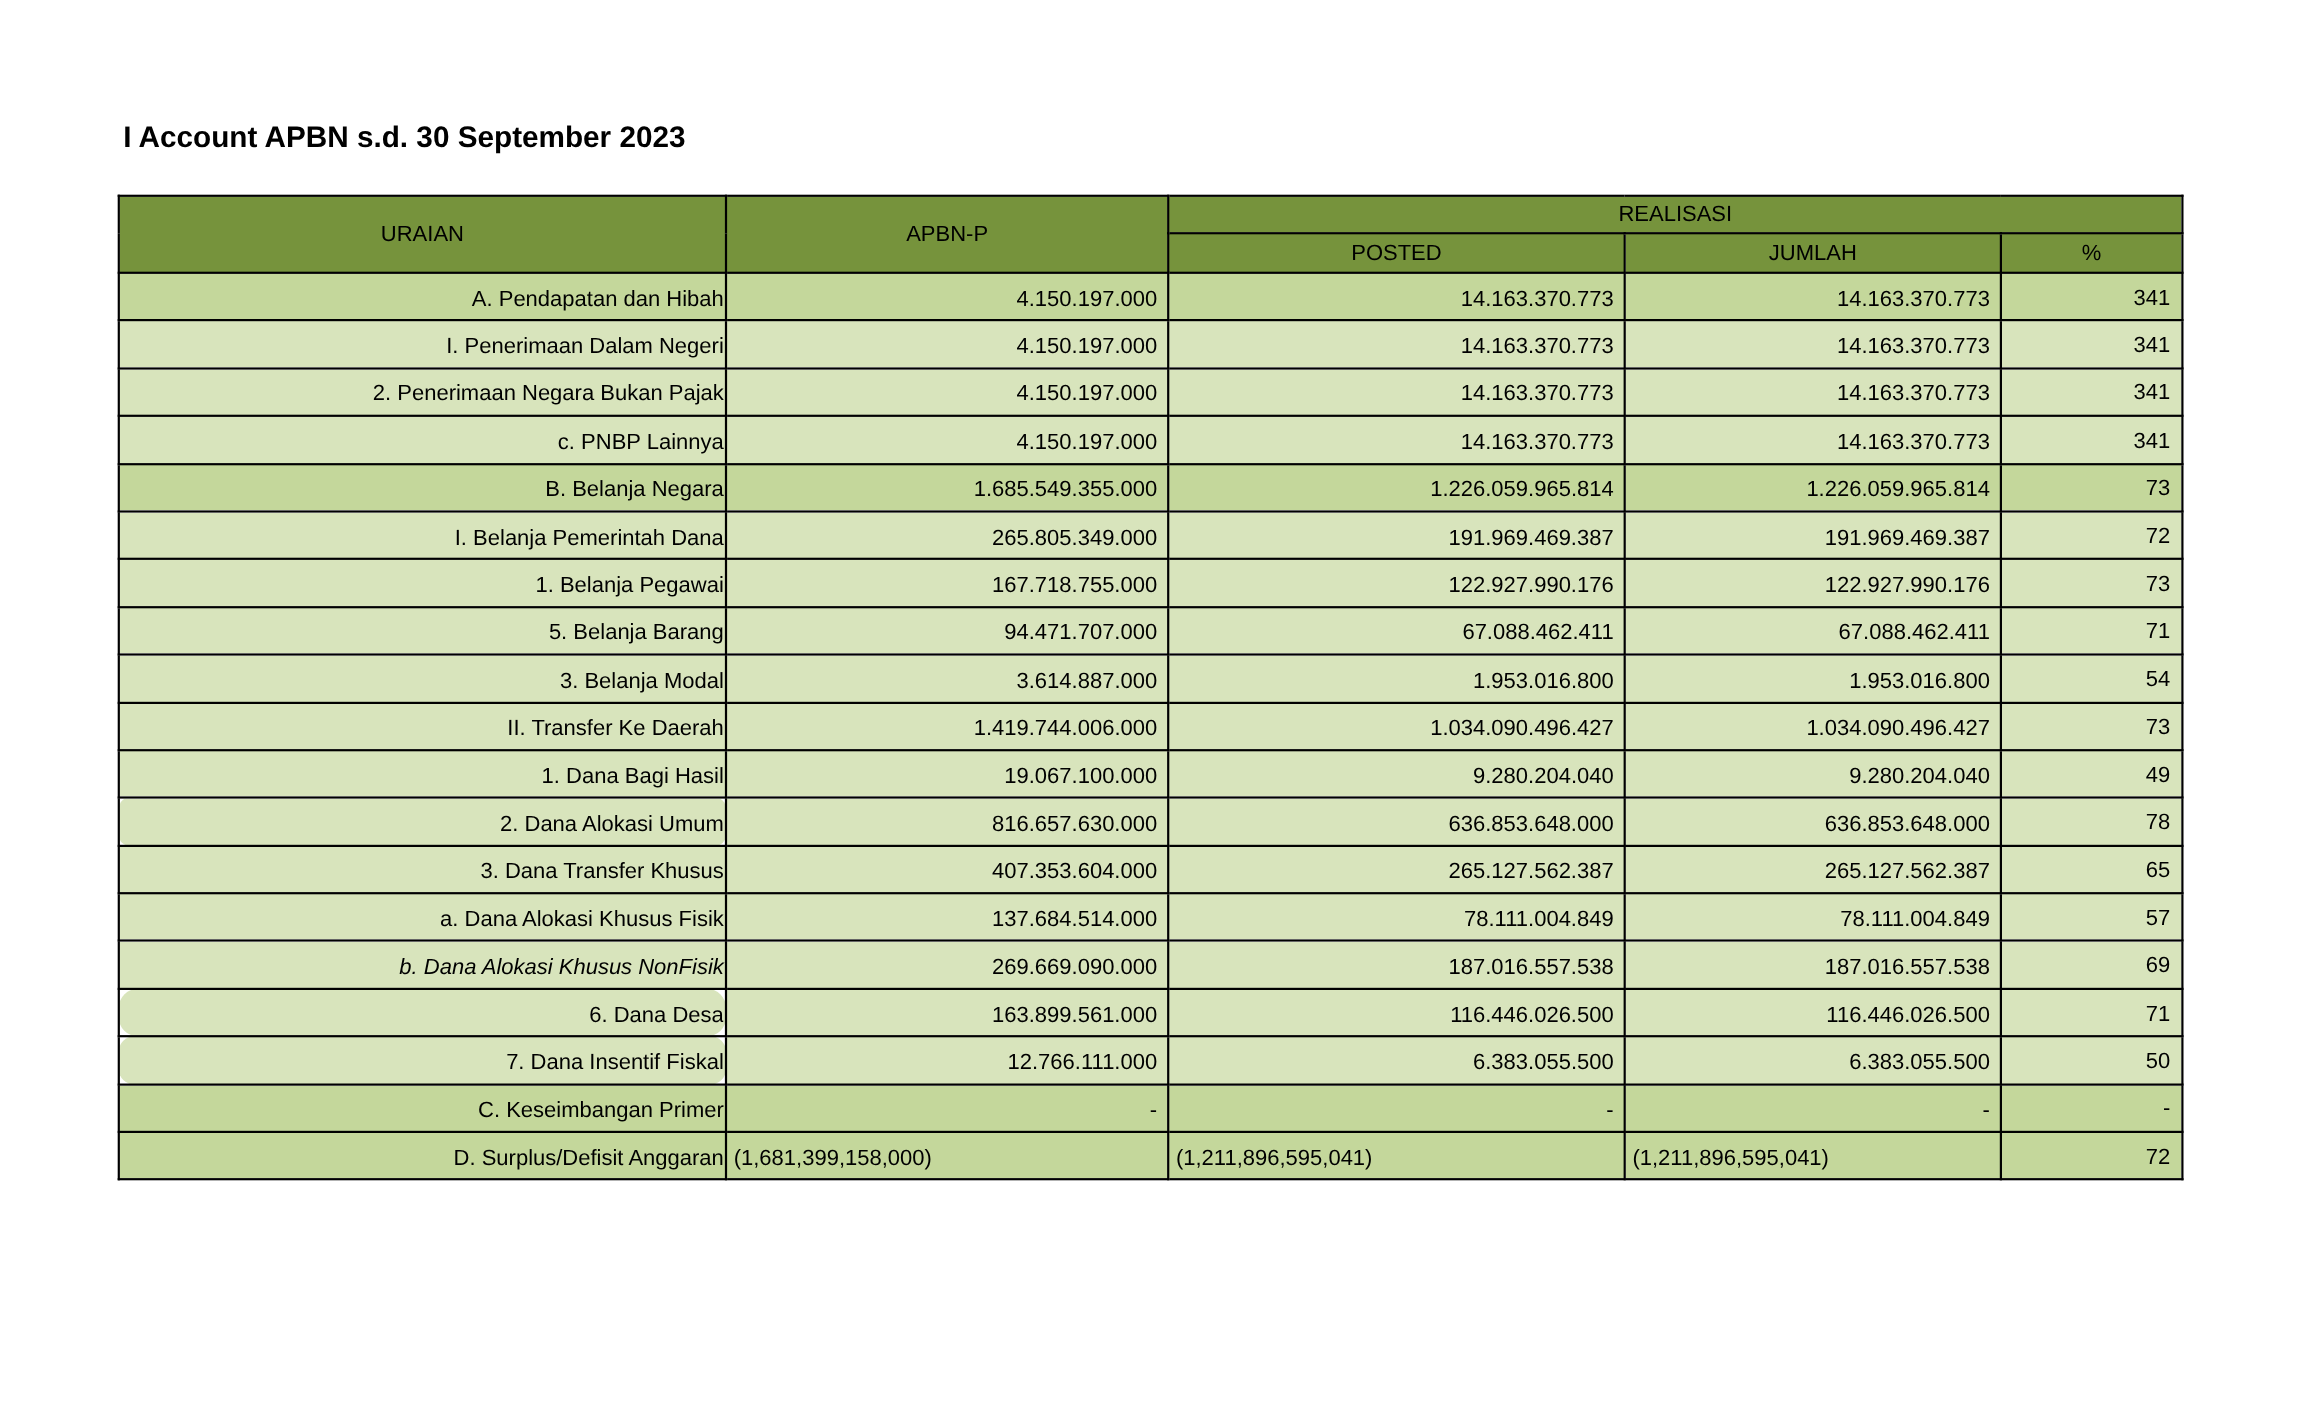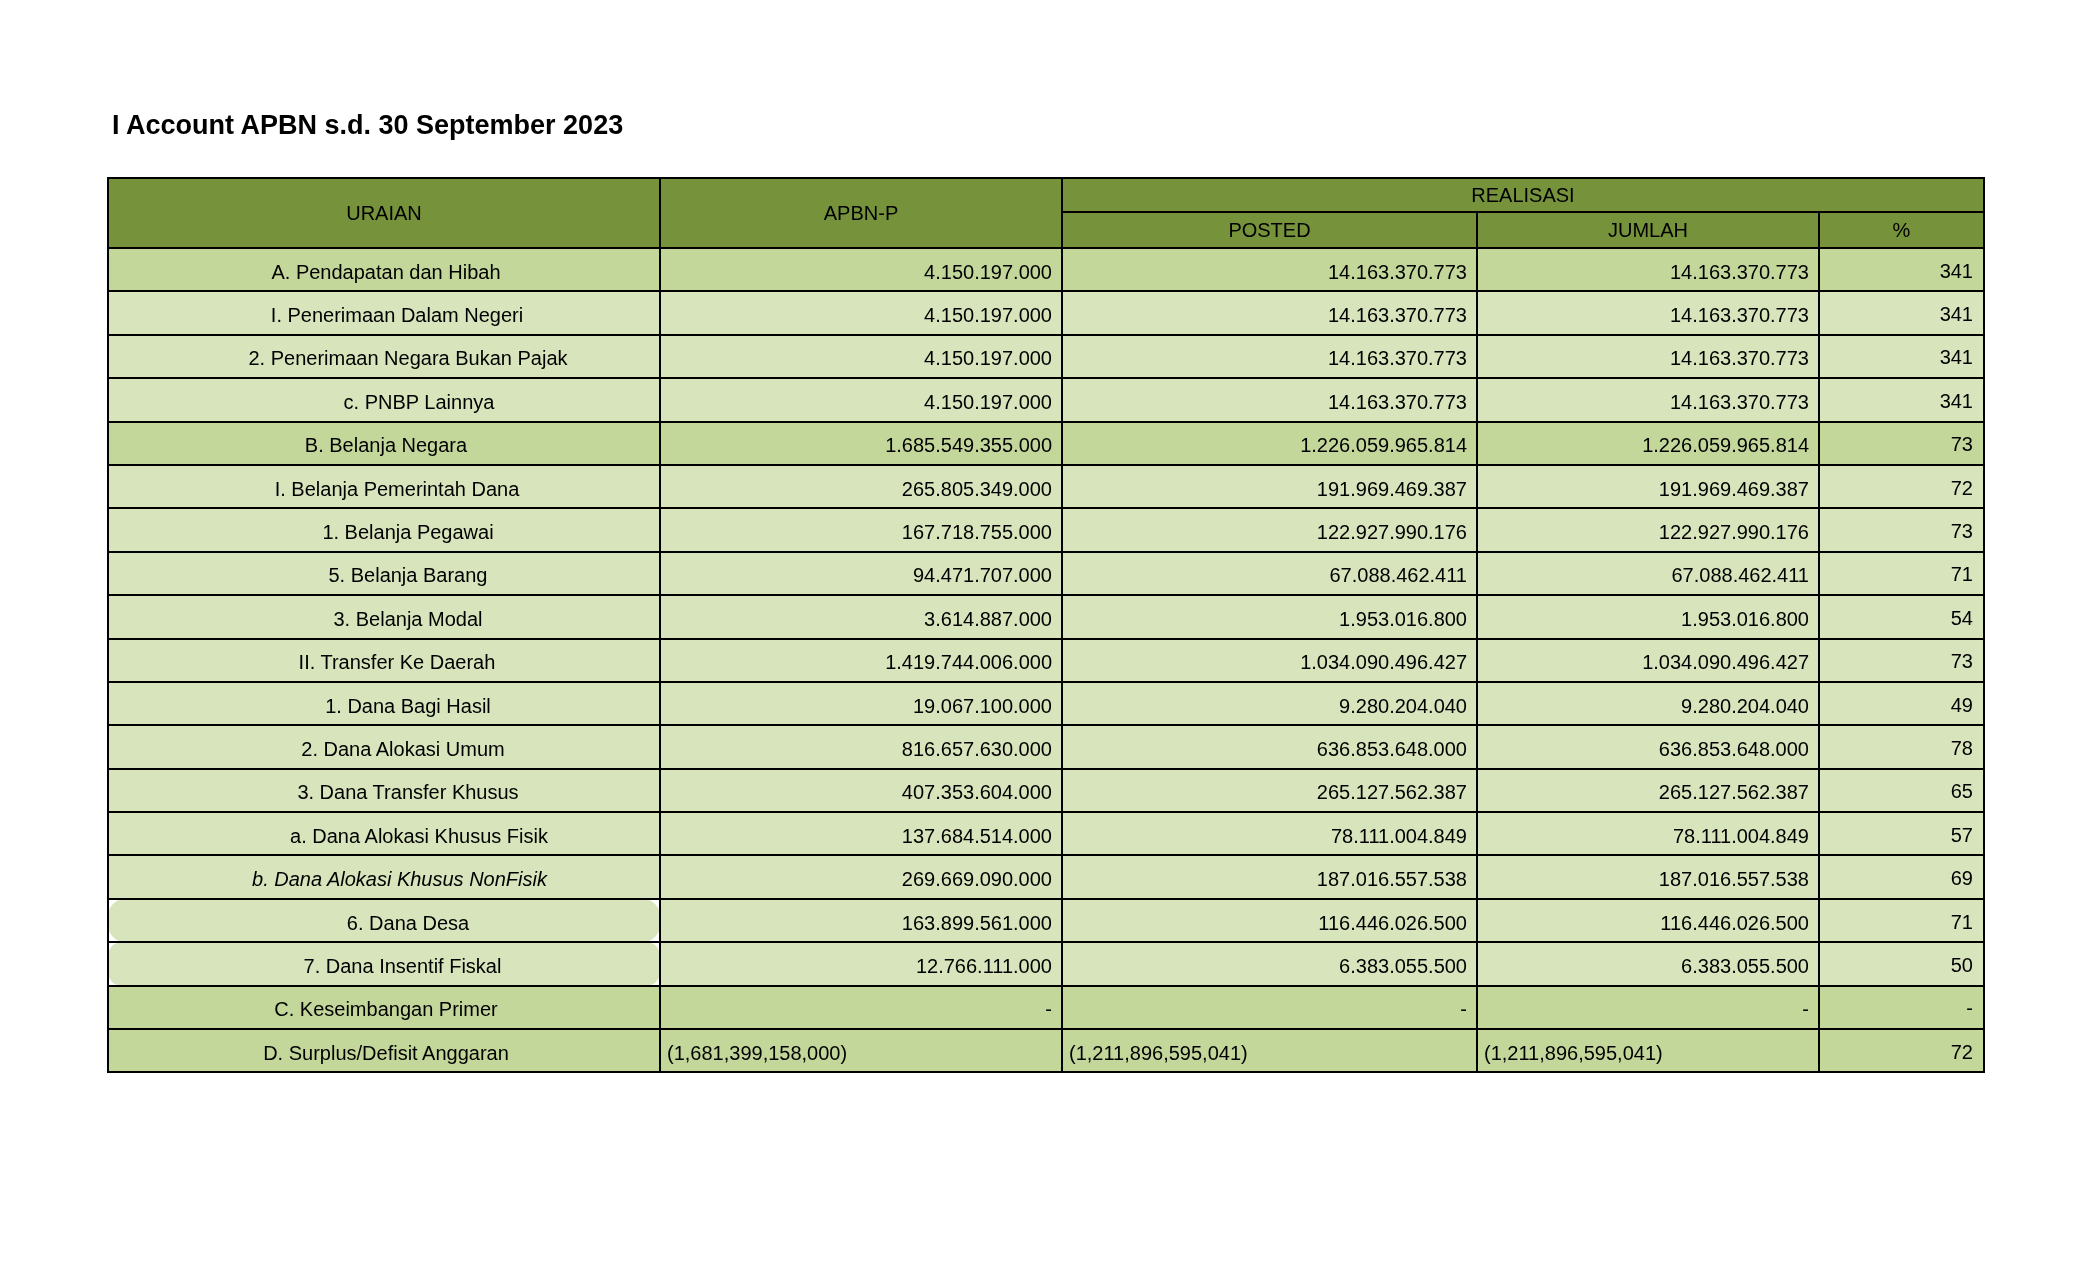--- a/index.html
+++ b/index.html
@@ -48,21 +48,21 @@
   .apbn-table thead tr.hrow1 { height: 34px; }
   .apbn-table thead tr.hrow2 { height: 36px; }
   .apbn-table tbody tr { height: 43.4px; }
   .apbn-table tbody td {
     font-size: 20px;
     vertical-align: middle;
   }
   tr.dark td  { background: var(--row-dark); }
   tr.light td { background: var(--row-light); }
   td.label {
-    text-align: center;
+    text-align: right;
     padding-top: 6px;
   }
   td.num {
     text-align: right;
     padding-right: 9px;
     padding-top: 6px;
   }
   td.num.left {
     text-align: left;
     padding-left: 6px;
@@ -171,21 +171,21 @@
     <td class="pct">73</td>
   </tr>
       <tr class="light">
     <td class="label" style="padding-left: 49px; margin-left: 24px;">1. Dana Bagi Hasil</td>
     <td class="num">19.067.100.000</td>
     <td class="num">9.280.204.040</td>
     <td class="num">9.280.204.040</td>
     <td class="pct">49</td>
   </tr>
       <tr class="light">
-    <td class="label" style="padding-left: 39px;">2. Dana Alokasi Umum</td>
+    <td class="label" style="padding-left: 39px; border-radius: 10px;">2. Dana Alokasi Umum</td>
     <td class="num">816.657.630.000</td>
     <td class="num">636.853.648.000</td>
     <td class="num">636.853.648.000</td>
     <td class="pct">78</td>
   </tr>
       <tr class="light">
     <td class="label" style="padding-left: 49px;">3. Dana Transfer Khusus</td>
     <td class="num">407.353.604.000</td>
     <td class="num">265.127.562.387</td>
     <td class="num">265.127.562.387</td>

